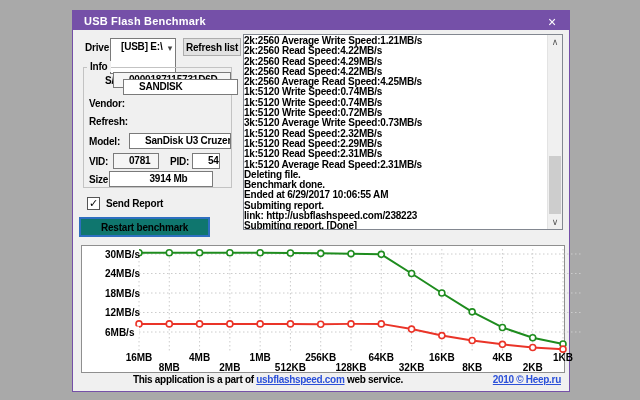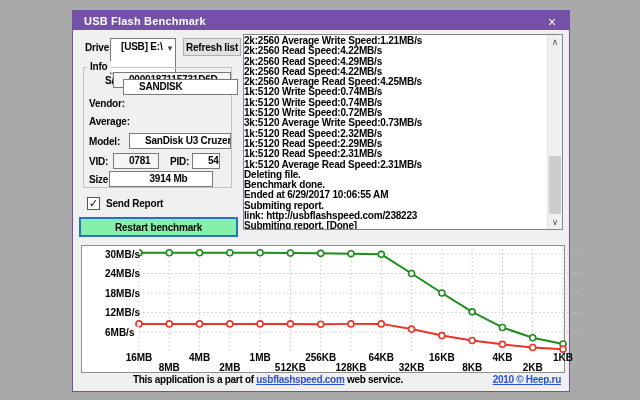--- a/index.html
+++ b/index.html
@@ -47,22 +47,22 @@
   }
   .btn {
     position: absolute;
     background: #e1e1e1; border: 1px solid #adadad;
     font-size: 10px; text-align: center; letter-spacing: -0.2px;
     display: flex; align-items: center; justify-content: center;
     font-weight: 700;
   }
   .btn-refresh { left: 110px; top: 27px; width: 58px; height: 18px; }
   .btn-restart {
-    left: 6px; top: 206px; width: 159px; height: 20px;
-    border: 2px solid #2e6fc0; background: #86efac;
+    left: 6px; top: 206px; width: 131px; height: 20px;
+    border: 2px solid #2e6fc0; background: #0f766e;
   }
   .groupbox {
     position: absolute; left: 10px; top: 56px; width: 149px; height: 121px;
     border: 1px solid #c3c3c3;
   }
   .group-label {
     position: absolute; left: 14px; top: 50px; background: #f0f0f0;
     font-size: 10px; padding: 0 3px; letter-spacing: -0.2px;
   }
   .checkbox {
@@ -160,21 +160,21 @@
 
   <div class="groupbox"></div>
   <span class="group-label">Info</span>
 
   <span class="lbl" style="left:16px; top:64px;padding-left:16px;">S/N:</span>
   <div class="field" style="left:40px; top:61px; width:118px; background:#f5f5f5;">0000187115731D6D</div>
 
   <span class="lbl" style="left:16px; top:87px;">Vendor:</span>
   <div class="field" style="left:50px; top:68px; width:115px;">SANDISK</div>
 
-  <span class="lbl" style="left:16px; top:105px;">Average:</span>
+  <span class="lbl" style="left:16px; top:105px;">Refresh:</span>
 
   <span class="lbl" style="left:16px; top:125px;">Model:</span>
   <div class="field" style="left:56px; top:122px; width:102px;">SanDisk U3 Cruzer Micro</div>
 
   <span class="lbl" style="left:16px; top:145px;">VID:</span>
   <div class="field" style="left:40px; top:142px; width:46px; background:#f5f5f5;">0781</div>
   <span class="lbl" style="left:97px; top:145px;">PID:</span>
   <div class="field" style="left:119px; top:142px; width:28px;">5406</div>
 
   <span class="lbl" style="left:16px; top:163px;">Size:</span>

